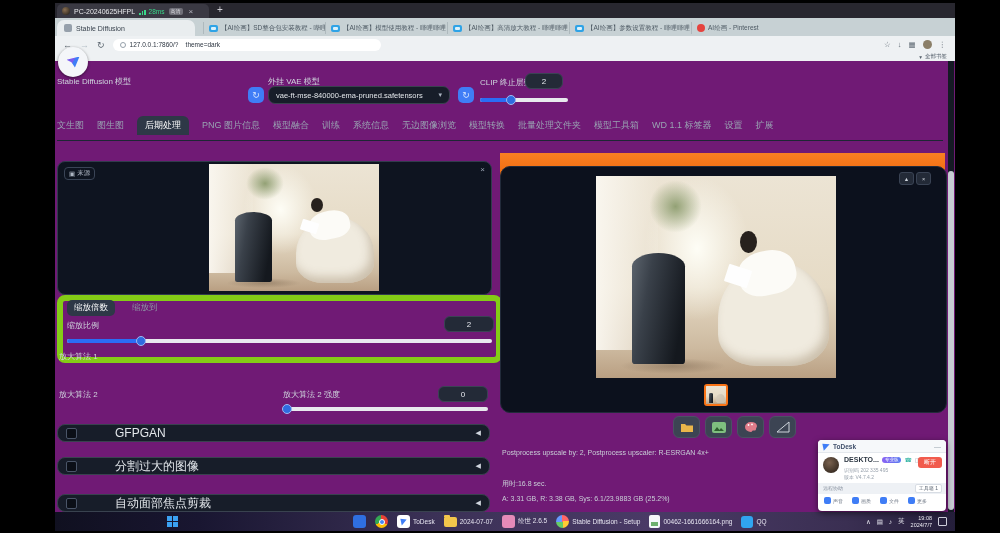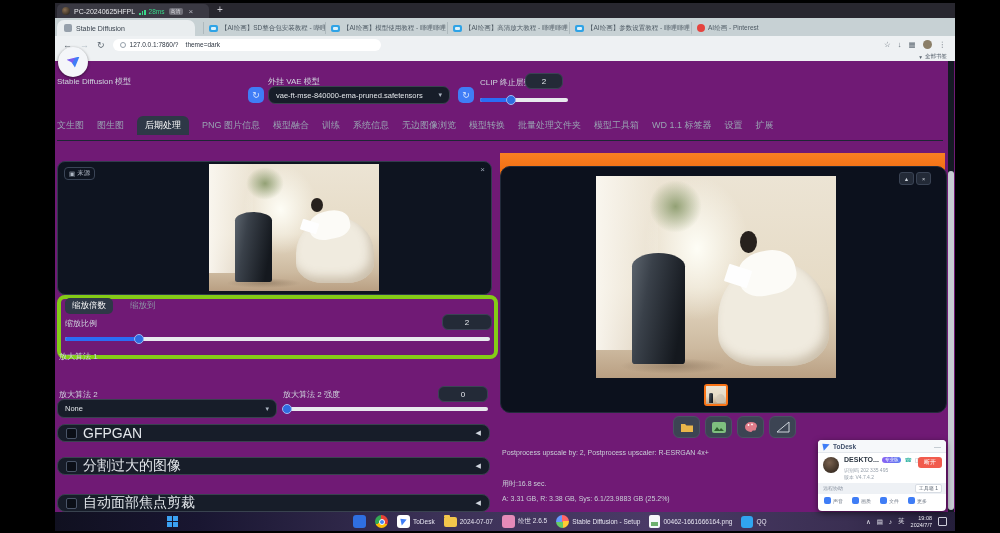--- a/index.html
+++ b/index.html
@@ -68,28 +68,28 @@
   .navrow span.act{background:#2e3847;color:#fff;padding:3px 8px;border-radius:6px 6px 0 0;}
   .subrow{position:absolute;left:2px;top:81px;display:flex;align-items:center;gap:10px;}
   .subrow span{font-size:8.5px;color:#8d97a5;}
   .subrow span.act{background:#2e3847;color:#fff;padding:2px 7px;border-radius:5px;}
   .upbox{position:absolute;left:2px;top:100px;width:433px;height:132px;border:1px solid #313b4c;border-radius:8px;
         background:#0e1420;}
   .chip{position:absolute;left:6px;top:5px;display:flex;align-items:center;gap:2px;border:1px solid #3a4456;
         border-radius:4px;padding:1px 4px;}
   .chip span{font-size:6.5px;color:#aeb6c3;}
   .xmini{position:absolute;right:6px;top:3px;font-size:8px;color:#9aa3b2;}
-  .tabsbox{position:absolute;left:2px;top:234px;width:433px;height:56px;border:4px solid #84cc16;border-radius:8px;}
+  .tabsbox{position:absolute;left:2px;top:234px;width:433px;height:56px;border:6px solid #84cc16;border-radius:8px;}
   .scaletabs{position:absolute;left:4px;top:-1px;display:flex;gap:10px;}
   .scaletabs span{font-size:8.5px;color:#8d97a5;padding:2px 7px;}
   .scaletabs span.act{background:#2e3847;color:#fff;border-radius:5px;}
   .acc{position:absolute;left:2px;width:433px;height:18px;background:#171d29;border:1px solid #39424f;border-radius:8px;
         display:flex;align-items:center;gap:6px;padding:0 8px;box-sizing:border-box;}
   .cb{width:9px;height:9px;border:1px solid #4a5568;border-radius:2px;background:#0b0f17;flex:none;}
-  .acc span.t{font-size:14px;color:#e2e6ea;}
+  .acc span.t{font-size:12px;color:#e2e6ea;margin-left:32px;}
   .acc span.ar{margin-left:auto;font-size:7px;color:#cfd5dd;}
   .gen{position:absolute;left:445px;top:92px;width:445px;height:38px;border-radius:0;
        background:linear-gradient(180deg,#f98022,#e95d05);display:flex;align-items:center;justify-content:center;}
   .gen span{font-size:9.5px;font-weight:bold;color:#8a1f00;letter-spacing:3px;}
   .outpanel{position:absolute;left:445px;top:105px;width:445px;height:245px;background:#0c111d;
        border:1px solid #222b3a;border-radius:10px;}
   .minibtn{position:absolute;width:13px;height:11px;background:#232a37;border:1px solid #3a4354;border-radius:3px;
        display:flex;align-items:center;justify-content:center;color:#cfd5dd;font-size:5.5px;}
   .thumb{position:absolute;left:203px;top:217px;width:24px;height:22px;border:2px solid #f97316;border-radius:3px;
        box-sizing:border-box;overflow:hidden;background:#d9cdb8;}
@@ -312,24 +312,20 @@
           <div class="fill" style="width:17.5%"></div>
             <div class="knob" style="left:17.5%"></div>
         </div>
       </div>
 
       <span class="lbl" style="left:4px;top:290px">放大算法 1</span>
 
       <span class="lbl" style="left:4px;top:328px">放大算法 2</span>
       <span class="lbl" style="left:228px;top:328px">放大算法 2 强度</span>
       <div class="pill" style="left:383px;top:325px;width:48px;height:14px">0</div>
-      <div class="dd" style="left:2px;top:338px;width:220px;height:19px">
-        <span>None</span>
-        <span class="car">▾</span>
-      </div>
       <div class="slider" style="left:228px;top:346px;width:205px">
         <div class="fill" style="width:0%"></div>
           <div class="knob" style="left:2%"></div>
       </div>
 
       <div class="acc" style="top:363px">
         <div class="cb"></div>
         <span class="t">GFPGAN</span>
         <span class="ar">◀</span>
       </div>

